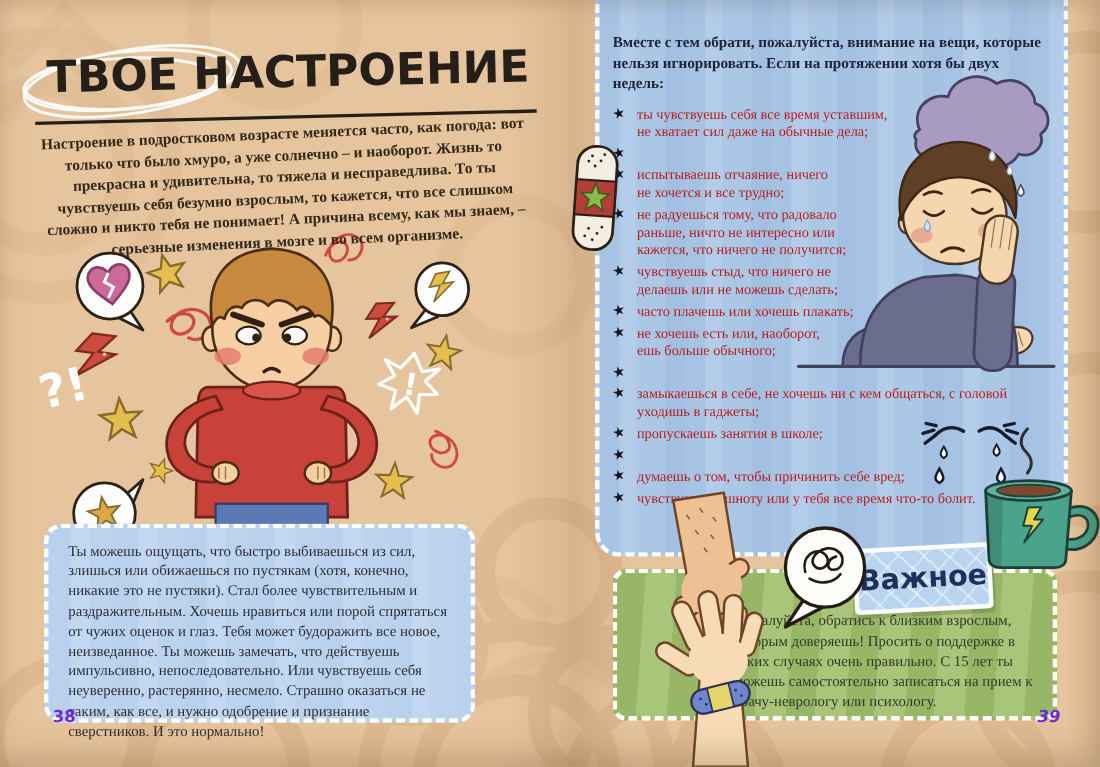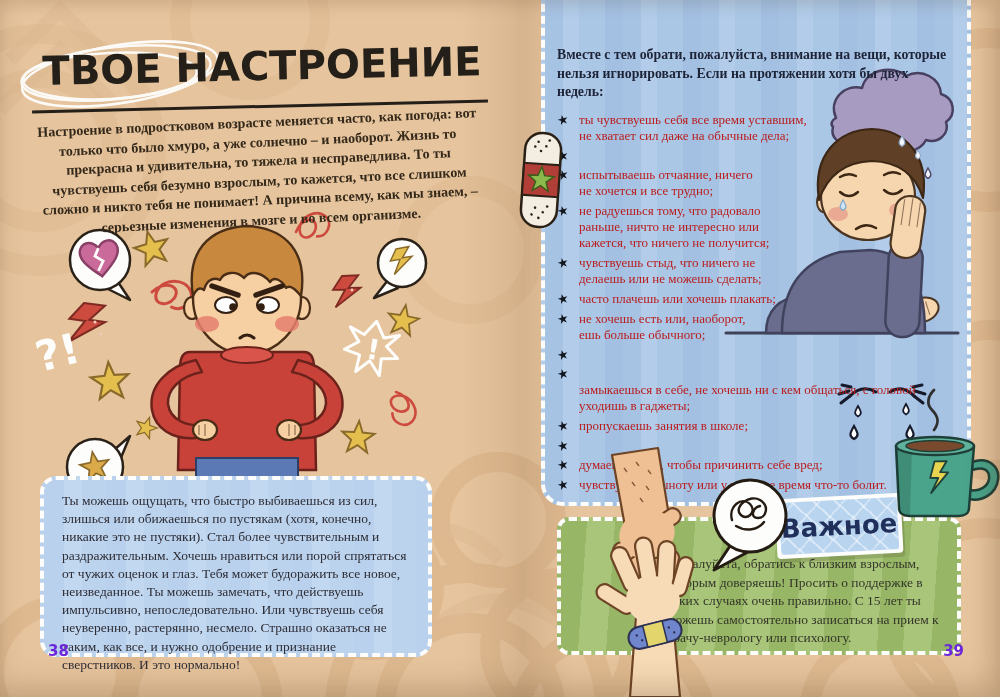--- a/index.html
+++ b/index.html
@@ -24,53 +24,53 @@
   .intro{position:absolute;left:28px;top:113px;width:462px;z-index:3;margin:0;
     font-weight:700;font-size:14px;line-height:19.5px;color:#33281a;text-align:center;
     transform:rotate(-2.6deg);}
   .note-box{position:absolute;left:40px;top:476px;width:392px;height:181px;z-index:3;box-sizing:border-box;
     border:4px dashed #fdfdfb;border-radius:16px;
     background:repeating-linear-gradient(90deg,#b9d1ec 0 20px,#c2d8f0 20px 38px,#bcd3ee 38px 62px);}
   .note-box p{margin:0;padding:12px 18px;font-size:13.5px;line-height:18.2px;color:#2d2d36;}
 
   
   .rp-content{position:absolute;left:557px;top:30px;width:398px;z-index:3;}
-  .rp-header{margin:16px 0 10px 0;font-weight:700;font-size:13.8px;line-height:18.5px;color:#1d2438;}
+  .rp-header{margin:0 0 10px 0;font-weight:700;font-size:13.8px;line-height:18.5px;color:#1d2438;}
   .symptoms{list-style:none;margin:0;padding:0;}
   .symptoms li{display:flex;gap:8px;margin:0 0 4px 0;align-items:flex-start;}
   .b-star{font-family:"DejaVu Sans",sans-serif;font-size:13px;line-height:15px;color:#14161f;
     display:inline-block;transform:rotate(-14deg);flex:0 0 14px;}
   .symptoms .t{display:block;font-size:13px;line-height:16px;color:#b91c1c;}
   .symptoms li:nth-child(1) .t{max-width:240px;}
   .symptoms li:nth-child(3) .t{max-width:185px;}
   .symptoms li:nth-child(4) .t{max-width:212px;}
   .symptoms li:nth-child(5) .t{max-width:205px;}
   .symptoms li:nth-child(7) .t{max-width:190px;}
   .symptoms li:nth-child(8) .t{max-width:215px;}
-  .symptoms li:nth-child(9) .t{max-width:368px;margin-top:16px;}
+  .symptoms li:nth-child(9) .t{max-width:368px;}
   .symptoms li:nth-child(11) .t{max-width:205px;}
 
   .green-box{position:absolute;left:557px;top:517px;width:404px;height:138px;z-index:3;box-sizing:border-box;
     border:4px dashed #fdfdfb;border-radius:12px;
     background:#a3c272;
     background-image:repeating-linear-gradient(94deg,rgba(86,120,40,.16) 0 26px,rgba(255,255,255,.05) 26px 54px);}
   .green-box p{position:absolute;left:106px;top:34px;right:14px;margin:0;
     font-size:13.5px;line-height:18.6px;color:#35362a;}
   .vazhnoe{position:absolute;left:776px;top:496px;width:118px;height:52px;z-index:3;
     border:4px solid #fdfdfb;border-radius:4px;transform:rotate(-3deg);
     background:#b9d4ef;
     background-image:repeating-linear-gradient(45deg,rgba(255,255,255,.45) 0 2px,transparent 2px 15px),
       repeating-linear-gradient(-45deg,rgba(255,255,255,.35) 0 2px,transparent 2px 18px);
     box-shadow:2px 4px 0 rgba(60,50,30,.18);
     font-family:"DejaVu Sans",sans-serif;font-weight:800;font-size:26px;color:#20305a;
     text-align:center;line-height:52px;}
   .pageno{position:absolute;z-index:5;font-family:"DejaVu Sans",sans-serif;font-weight:700;
     font-size:15px;color:#6d28d9;}
   .pageno.left{left:48px;top:642px;}
-  .pageno.right{left:930px;top:642px;width:34px;text-align:right;}
+  .pageno.right{left:930px;top:642px;width:34px;text-align:right;font-style:italic;}
   .vignette{position:absolute;inset:0;z-index:6;pointer-events:none;
     box-shadow:inset 0 -16px 26px rgba(90,60,30,.16), inset -14px 0 22px rgba(90,60,30,.12), inset 0 6px 14px rgba(90,60,30,.06);}
 </style>
 </head>
 <body>
 
 <div class="spread">
 
   <svg class="layer bg-svg" viewBox="0 0 1000 697">
     <g fill="none" stroke="#d2a87c" stroke-width="20" opacity="0.38">

